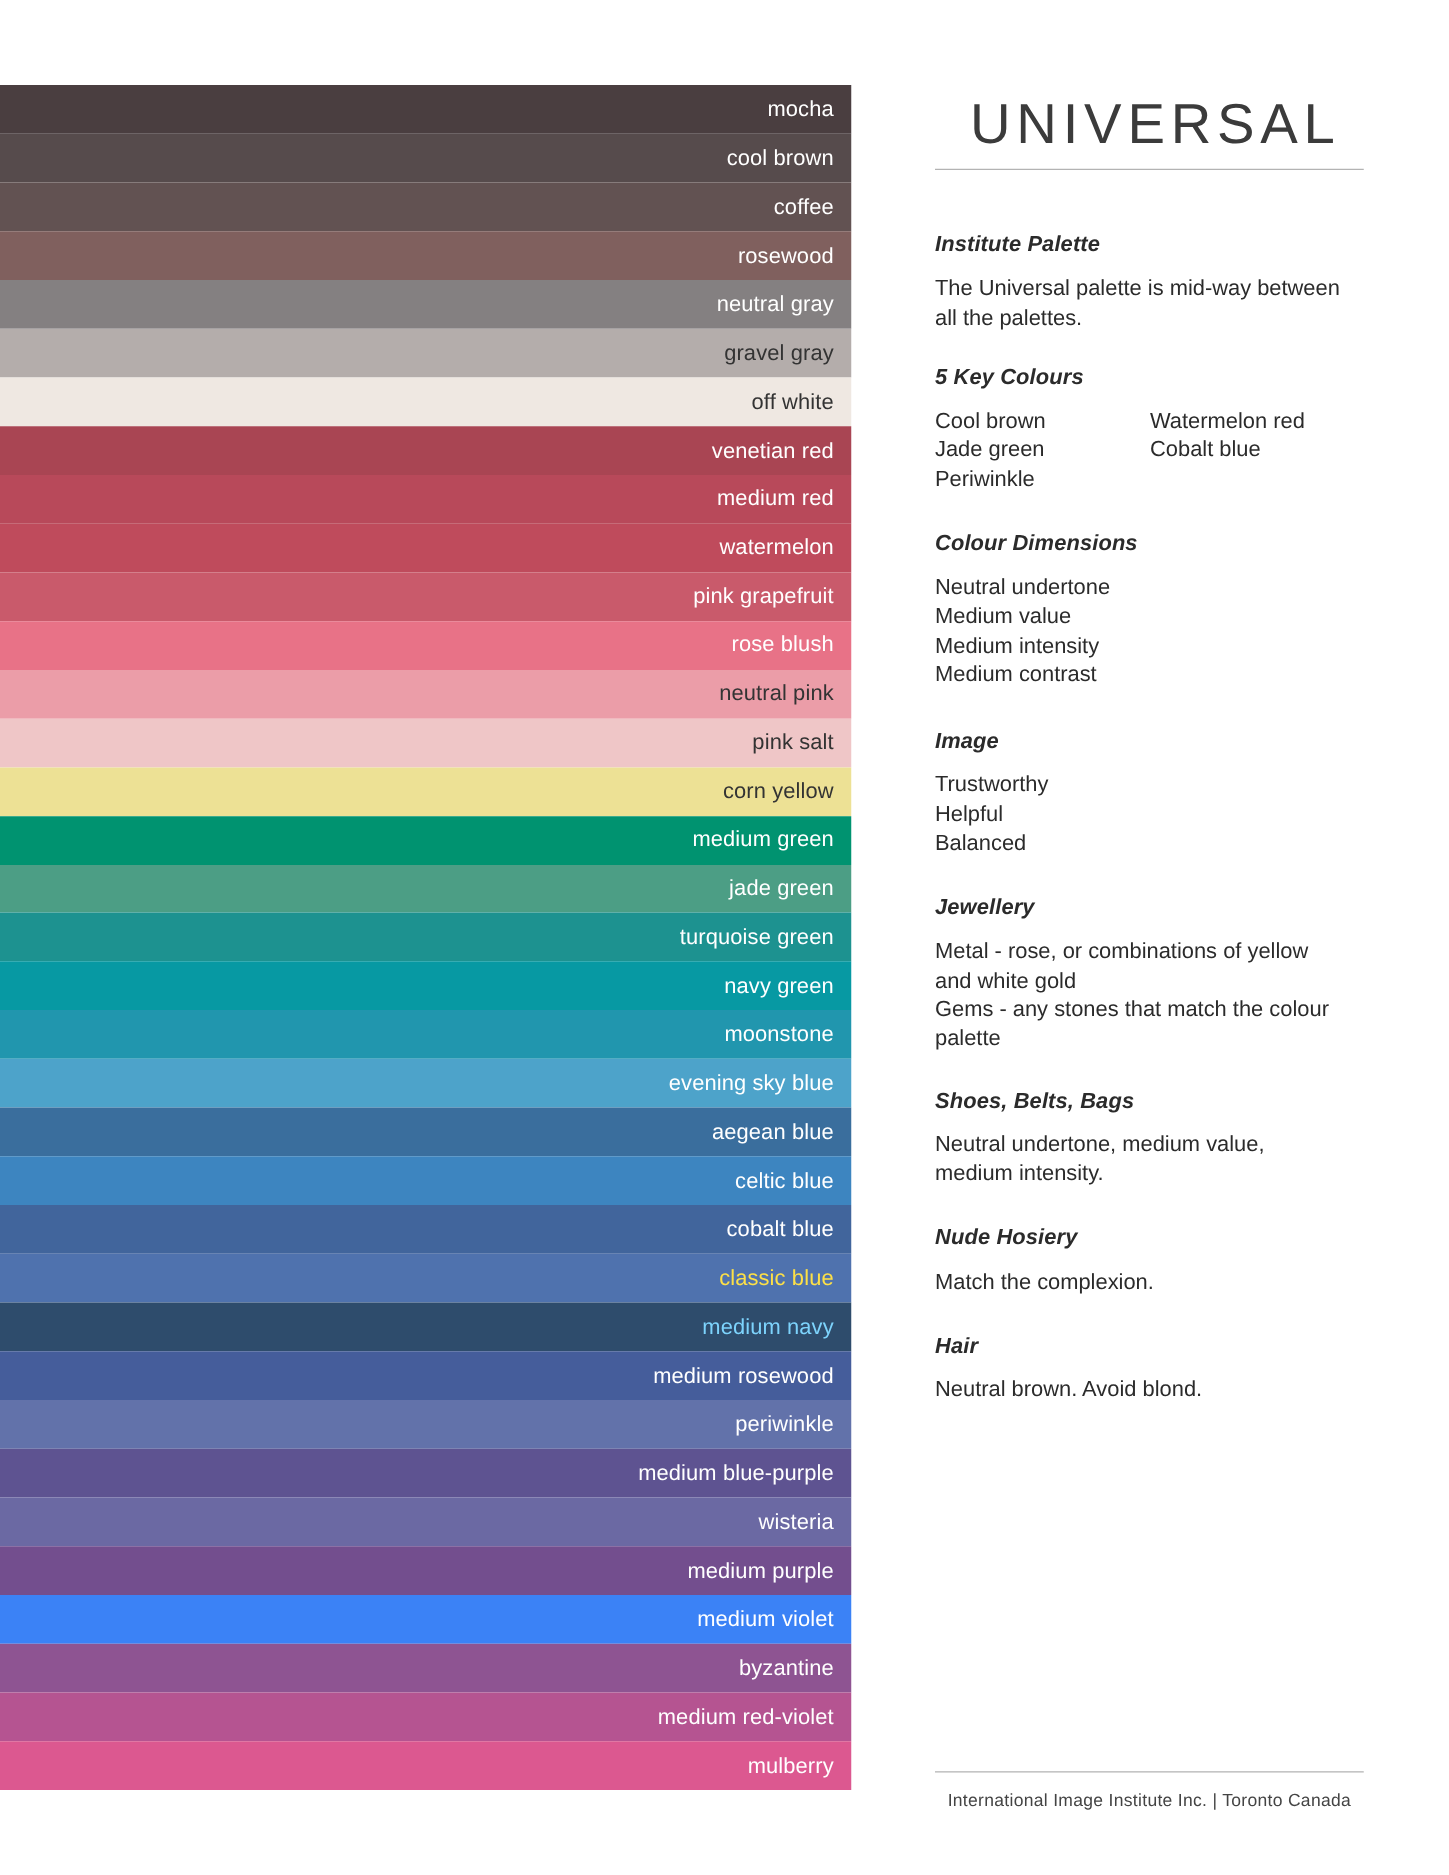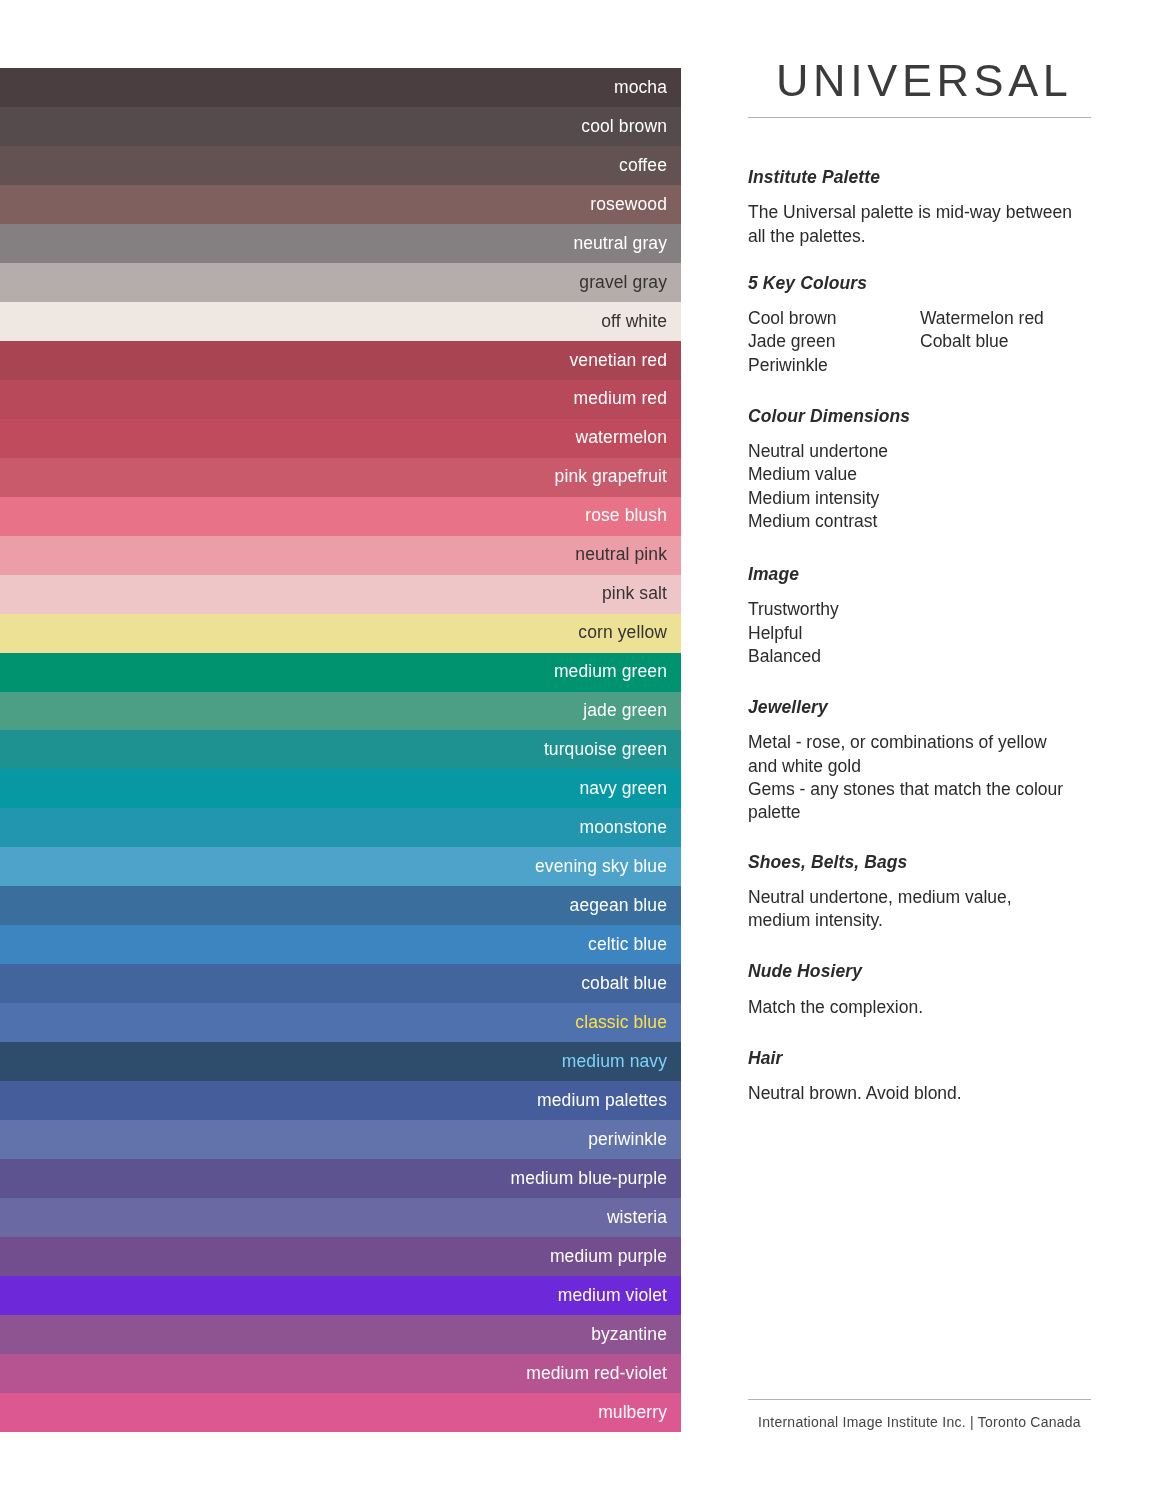--- a/index.html
+++ b/index.html
@@ -40,21 +40,21 @@
     font-size: 17.5px;
     line-height: 1;
     letter-spacing: 0.1px;
     white-space: nowrap;
   }
 
   
   #info-panel {
     position: absolute;
     left: 748px;
-    top: 0;
+    top: 18px;
     width: 411px;
     height: 1216px;
   }
 
   #panel-title {
     position: absolute;
     left: 28px;
     top: 58px;
     font-size: 45px;
     font-weight: 400;
@@ -213,35 +213,35 @@
     <div class="swatch-row" style="background-color: rgb(65, 101, 156);">
       <span class="swatch-label" style="color: rgb(255, 255, 255);">cobalt blue</span>
     </div>
     <div class="swatch-row" style="background-color: rgb(79, 114, 174);">
       <span class="swatch-label" style="color: #fde047;">classic blue</span>
     </div>
     <div class="swatch-row" style="background-color: rgb(46, 76, 108);">
       <span class="swatch-label" style="color: #7dd3fc;">medium navy</span>
     </div>
     <div class="swatch-row" style="background-color: rgb(69, 93, 155);">
-      <span class="swatch-label" style="color: rgb(255, 255, 255);">medium palettes</span>
+      <span class="swatch-label" style="color: rgb(255, 255, 255);">medium rosewood</span>
     </div>
     <div class="swatch-row" style="background-color: rgb(98, 114, 170);">
       <span class="swatch-label" style="color: rgb(255, 255, 255);">periwinkle</span>
     </div>
     <div class="swatch-row" style="background-color: rgb(94, 83, 145);">
       <span class="swatch-label" style="color: rgb(255, 255, 255);">medium blue-purple</span>
     </div>
     <div class="swatch-row" style="background-color: rgb(107, 105, 163);">
       <span class="swatch-label" style="color: rgb(255, 255, 255);">wisteria</span>
     </div>
     <div class="swatch-row" style="background-color: rgb(115, 78, 142);">
       <span class="swatch-label" style="color: rgb(255, 255, 255);">medium purple</span>
     </div>
-    <div class="swatch-row" style="background-color: #6d28d9;">
+    <div class="swatch-row" style="background-color: #3b82f6;">
       <span class="swatch-label" style="color: rgb(255, 255, 255);">medium violet</span>
     </div>
     <div class="swatch-row" style="background-color: rgb(142, 84, 146);">
       <span class="swatch-label" style="color: rgb(255, 255, 255);">byzantine</span>
     </div>
     <div class="swatch-row" style="background-color: rgb(181, 84, 145);">
       <span class="swatch-label" style="color: rgb(255, 255, 255);">medium red-violet</span>
     </div>
     <div class="swatch-row" style="background-color: rgb(220, 88, 144);">
       <span class="swatch-label" style="color: rgb(255, 255, 255);">mulberry</span>

